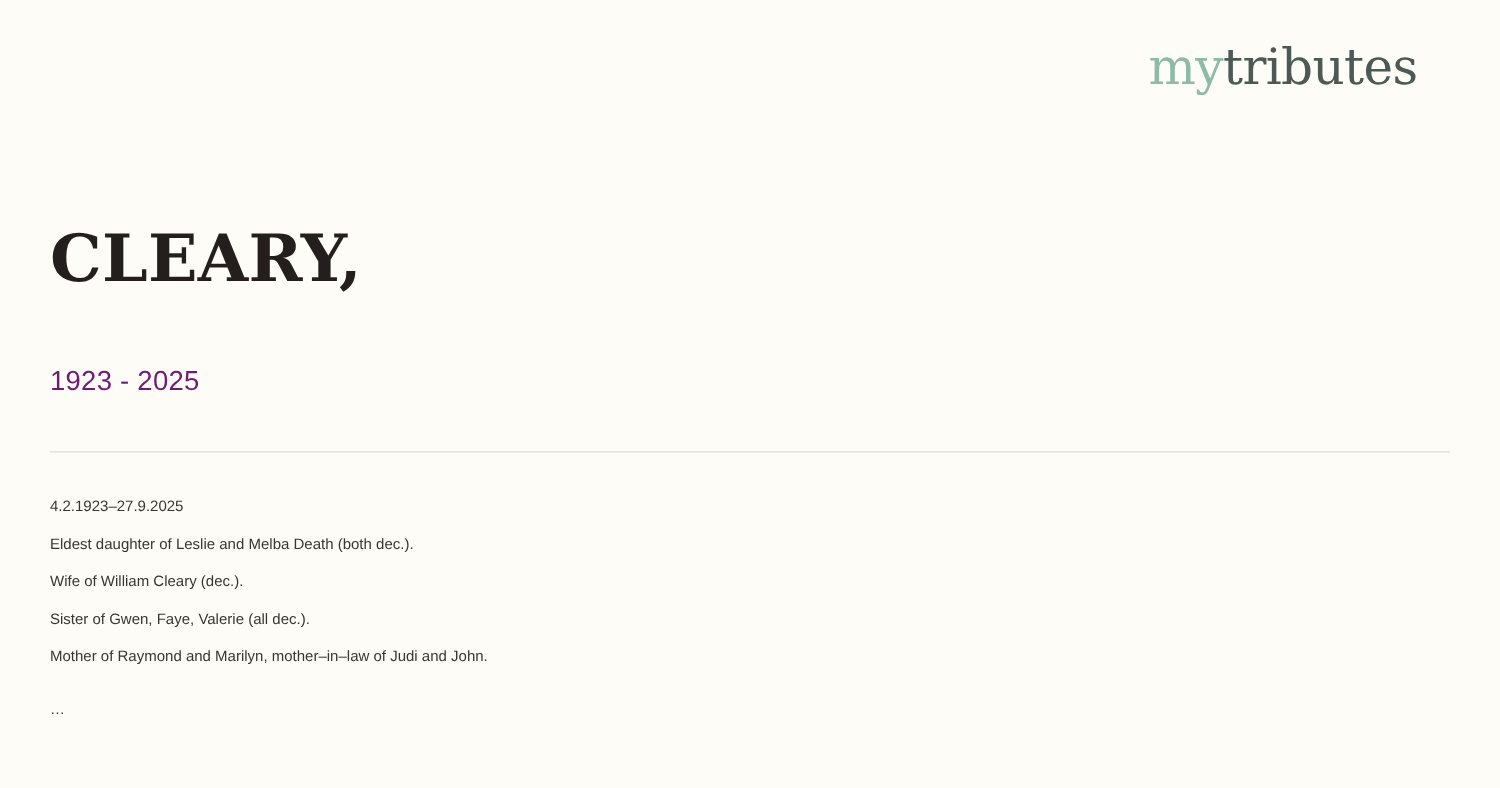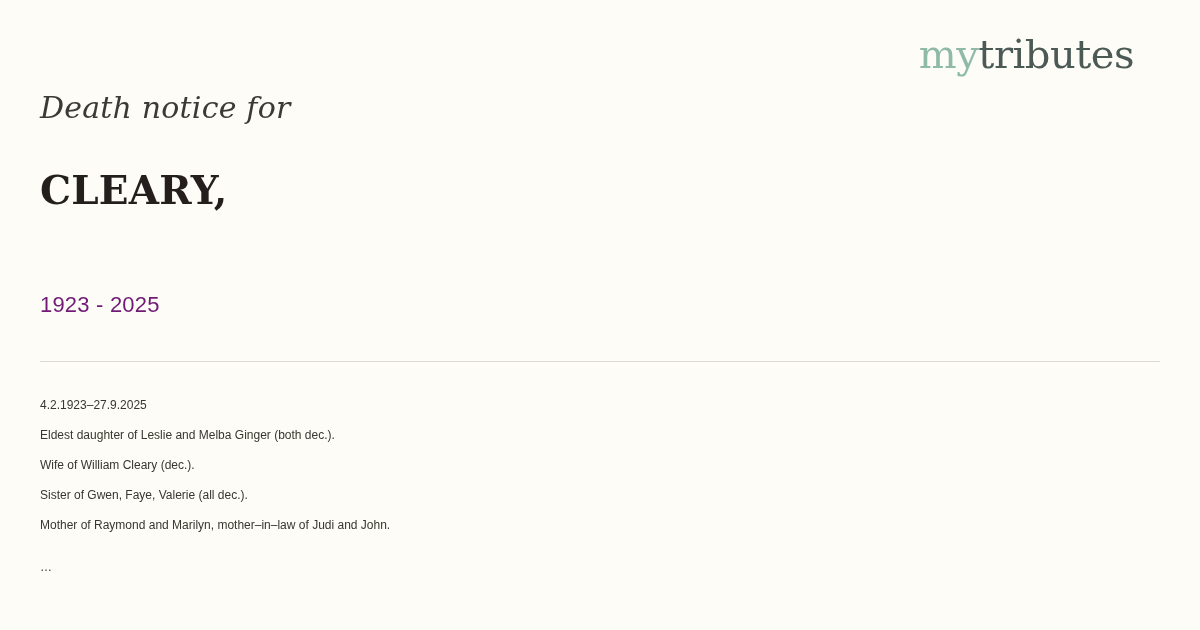--- a/index.html
+++ b/index.html
@@ -48,21 +48,21 @@
     font-size: 30px;
     color: #3a3a36;
     letter-spacing: 0.2px;
   }
   .title {
     position: absolute;
     top: 140px;
     left: 40px;
     font-family: "DejaVu Serif", "Liberation Serif", serif;
     font-weight: 700;
-    font-size: 39px;
+    font-size: 52px;
     line-height: 1.28;
     color: #241f1c;
     letter-spacing: 0.2px;
     max-width: 760px;
   }
   .title .line {
     display: block;
   }
   .years {
     position: absolute;
@@ -101,32 +101,31 @@
 </style>
 </head>
 <body>
 
 <div class="page">
 
   <div class="brand">
     <span class="brand-my">my</span><span class="brand-tributes">tributes</span>
   </div>
 
-  <div class="eyebrow">Death notice for</div>
 
   <h1 class="title">
     <span class="line">CLEARY,</span>
   </h1>
 
   <div class="years">1923 - 2025</div>
 
   <div class="divider"></div>
 
   <div class="body-text">
     <p>4.2.1923–27.9.2025</p>
-    <p>Eldest daughter of Leslie and Melba Ginger (both dec.).</p>
+    <p>Eldest daughter of Leslie and Melba Death (both dec.).</p>
     <p>Wife of William Cleary (dec.).</p>
     <p>Sister of Gwen, Faye, Valerie (all dec.).</p>
     <p>Mother of Raymond and Marilyn, mother–in–law of Judi and John.</p>
     <span class="ellipsis">…</span>
   </div>
 
 </div>
 
 </body></html>

